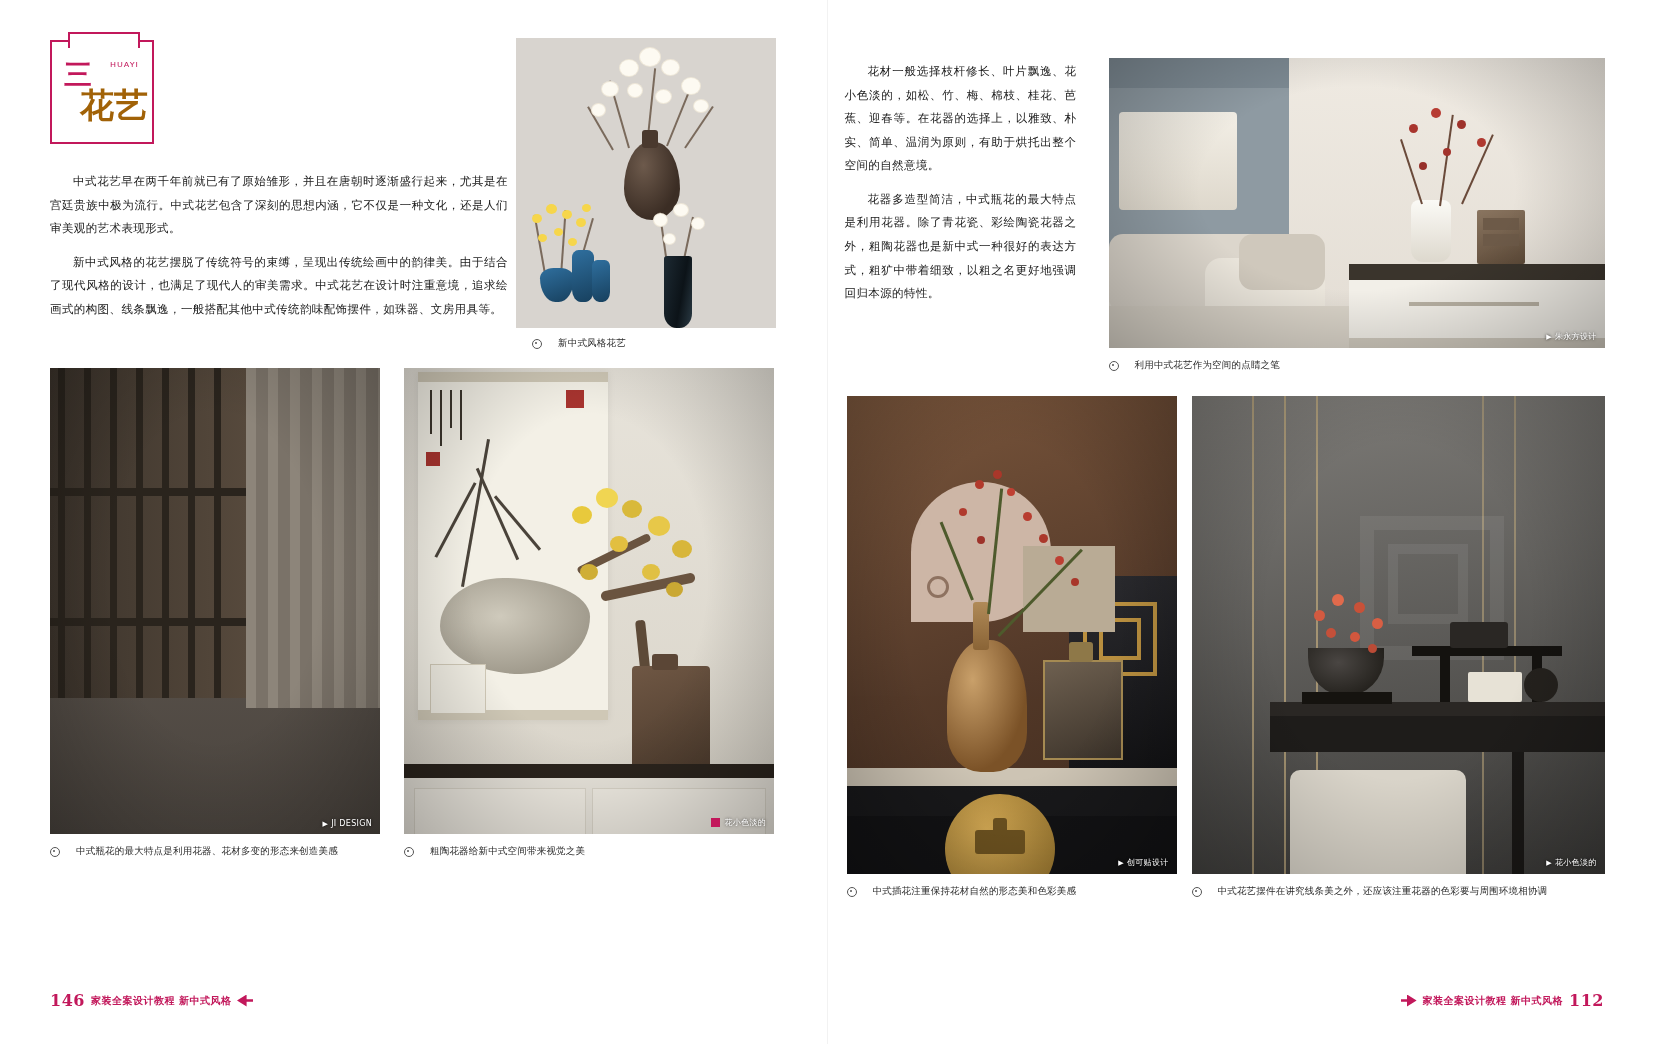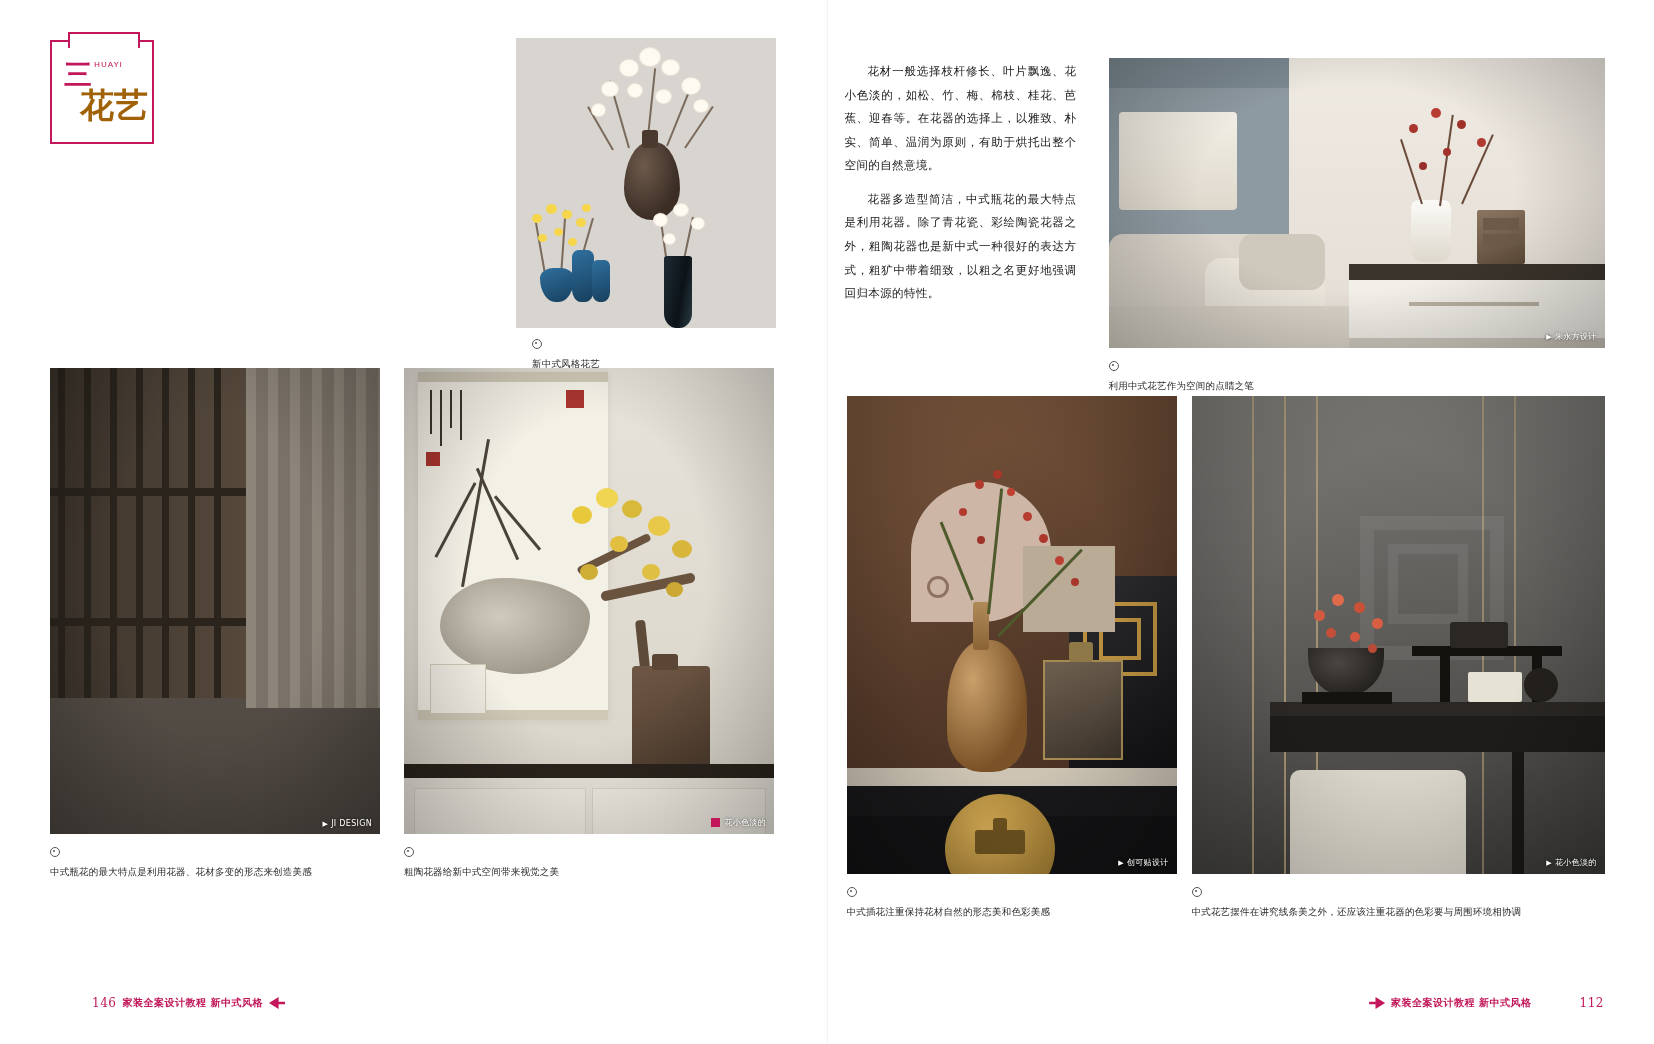--- a/index.html
+++ b/index.html
@@ -56,21 +56,21 @@
     left: 14px;
     top: 16px;
     font-family: "DejaVu Serif", "Liberation Serif", serif;
     font-size: 28px;
     font-weight: bold;
     color: #c2185b;
     letter-spacing: -2px;
   }
   .chapter-mark .cm-sub {
     position: absolute;
-    left: 44px;
+    left: 60px;
     top: 20px;
     font-size: 8px;
     color: #c2185b;
     letter-spacing: 1px;
     transform: scaleY(.9);
   }
   .chapter-mark .cm-title {
     position: absolute;
     left: 30px;
     top: 48px;
@@ -106,23 +106,22 @@
     overflow: hidden;
     background: #d8d4cf;
   }
   .cap {
     position: absolute;
     font-size: 9.5px;
     color: #2a2a2a;
     line-height: 1.5;
     letter-spacing: .2px;
     display: flex;
-    gap: 8px;
+    gap: 16px;
     align-items: flex-start;
-    flex-direction: column;
   }
   .cap .bullet {
     display: inline-block;
     width: 8px;
     height: 8px;
     border: 1px solid #555;
     border-radius: 50%;
     position: relative;
     flex: 0 0 auto;
     margin-top: 3px;
@@ -164,23 +163,22 @@
     color: #c2185b;
     display: flex;
     align-items: center;
     gap: 6px;
     letter-spacing: .5px;
   }
   .footer.left { left: 50px; }
   .footer.right { right: 50px; }
   .footer .pg {
     font-family: "DejaVu Serif", "Liberation Serif", serif;
-    font-weight: normal;
-    font-size: 12px;
-    margin-left: 42px;
+    font-weight: bold;
+    font-size: 16px;
   }
   .footer .ftext { font-weight: bold; }
   .footer .deco {
     display: inline-block;
     width: 16px; height: 12px;
     background: #c2185b;
     clip-path: polygon(0 40%, 40% 40%, 40% 0, 100% 50%, 40% 100%, 40% 60%, 0 60%);
   }
   .footer.left .deco { transform: scaleX(-1); }
 
@@ -227,20 +225,24 @@
   <div class="page left">
 
     <div class="chapter-mark">
       <div class="frame-outer"></div>
       <div class="frame-tab"></div>
       <div class="cm-num">三</div>
       <div class="cm-sub">HUAYI</div>
       <div class="cm-title">花艺</div>
     </div>
 
+    <div class="body-col l-text">
+      <p>中式花艺早在两千年前就已有了原始雏形，并且在唐朝时逐渐盛行起来，尤其是在宫廷贵族中极为流行。中式花艺包含了深刻的思想内涵，它不仅是一种文化，还是人们审美观的艺术表现形式。</p>
+      <p>新中式风格的花艺摆脱了传统符号的束缚，呈现出传统绘画中的韵律美。由于结合了现代风格的设计，也满足了现代人的审美需求。中式花艺在设计时注重意境，追求绘画式的构图、线条飘逸，一般搭配其他中式传统韵味配饰摆件，如珠器、文房用具等。</p>
+    </div>
 
     <div class="fig" style="left:516px; top:38px; width:260px; height:290px;">
       <div class="img f1">
 
         <div class="branch" style="left:130px; top:30px; width:2px; height:78px; transform:rotate(6deg);"></div>
         <div class="branch" style="left:112px; top:40px; width:2px; height:70px; transform:rotate(-16deg);"></div>
         <div class="branch" style="left:150px; top:42px; width:2px; height:66px; transform:rotate(22deg);"></div>
         <div class="branch" style="left:96px; top:62px; width:2px; height:50px; transform:rotate(-30deg);"></div>
         <div class="branch" style="left:168px; top:60px; width:2px; height:50px; transform:rotate(34deg);"></div>
         <div class="blossom" style="left:104px; top:22px; width:18px; height:16px;"></div>

